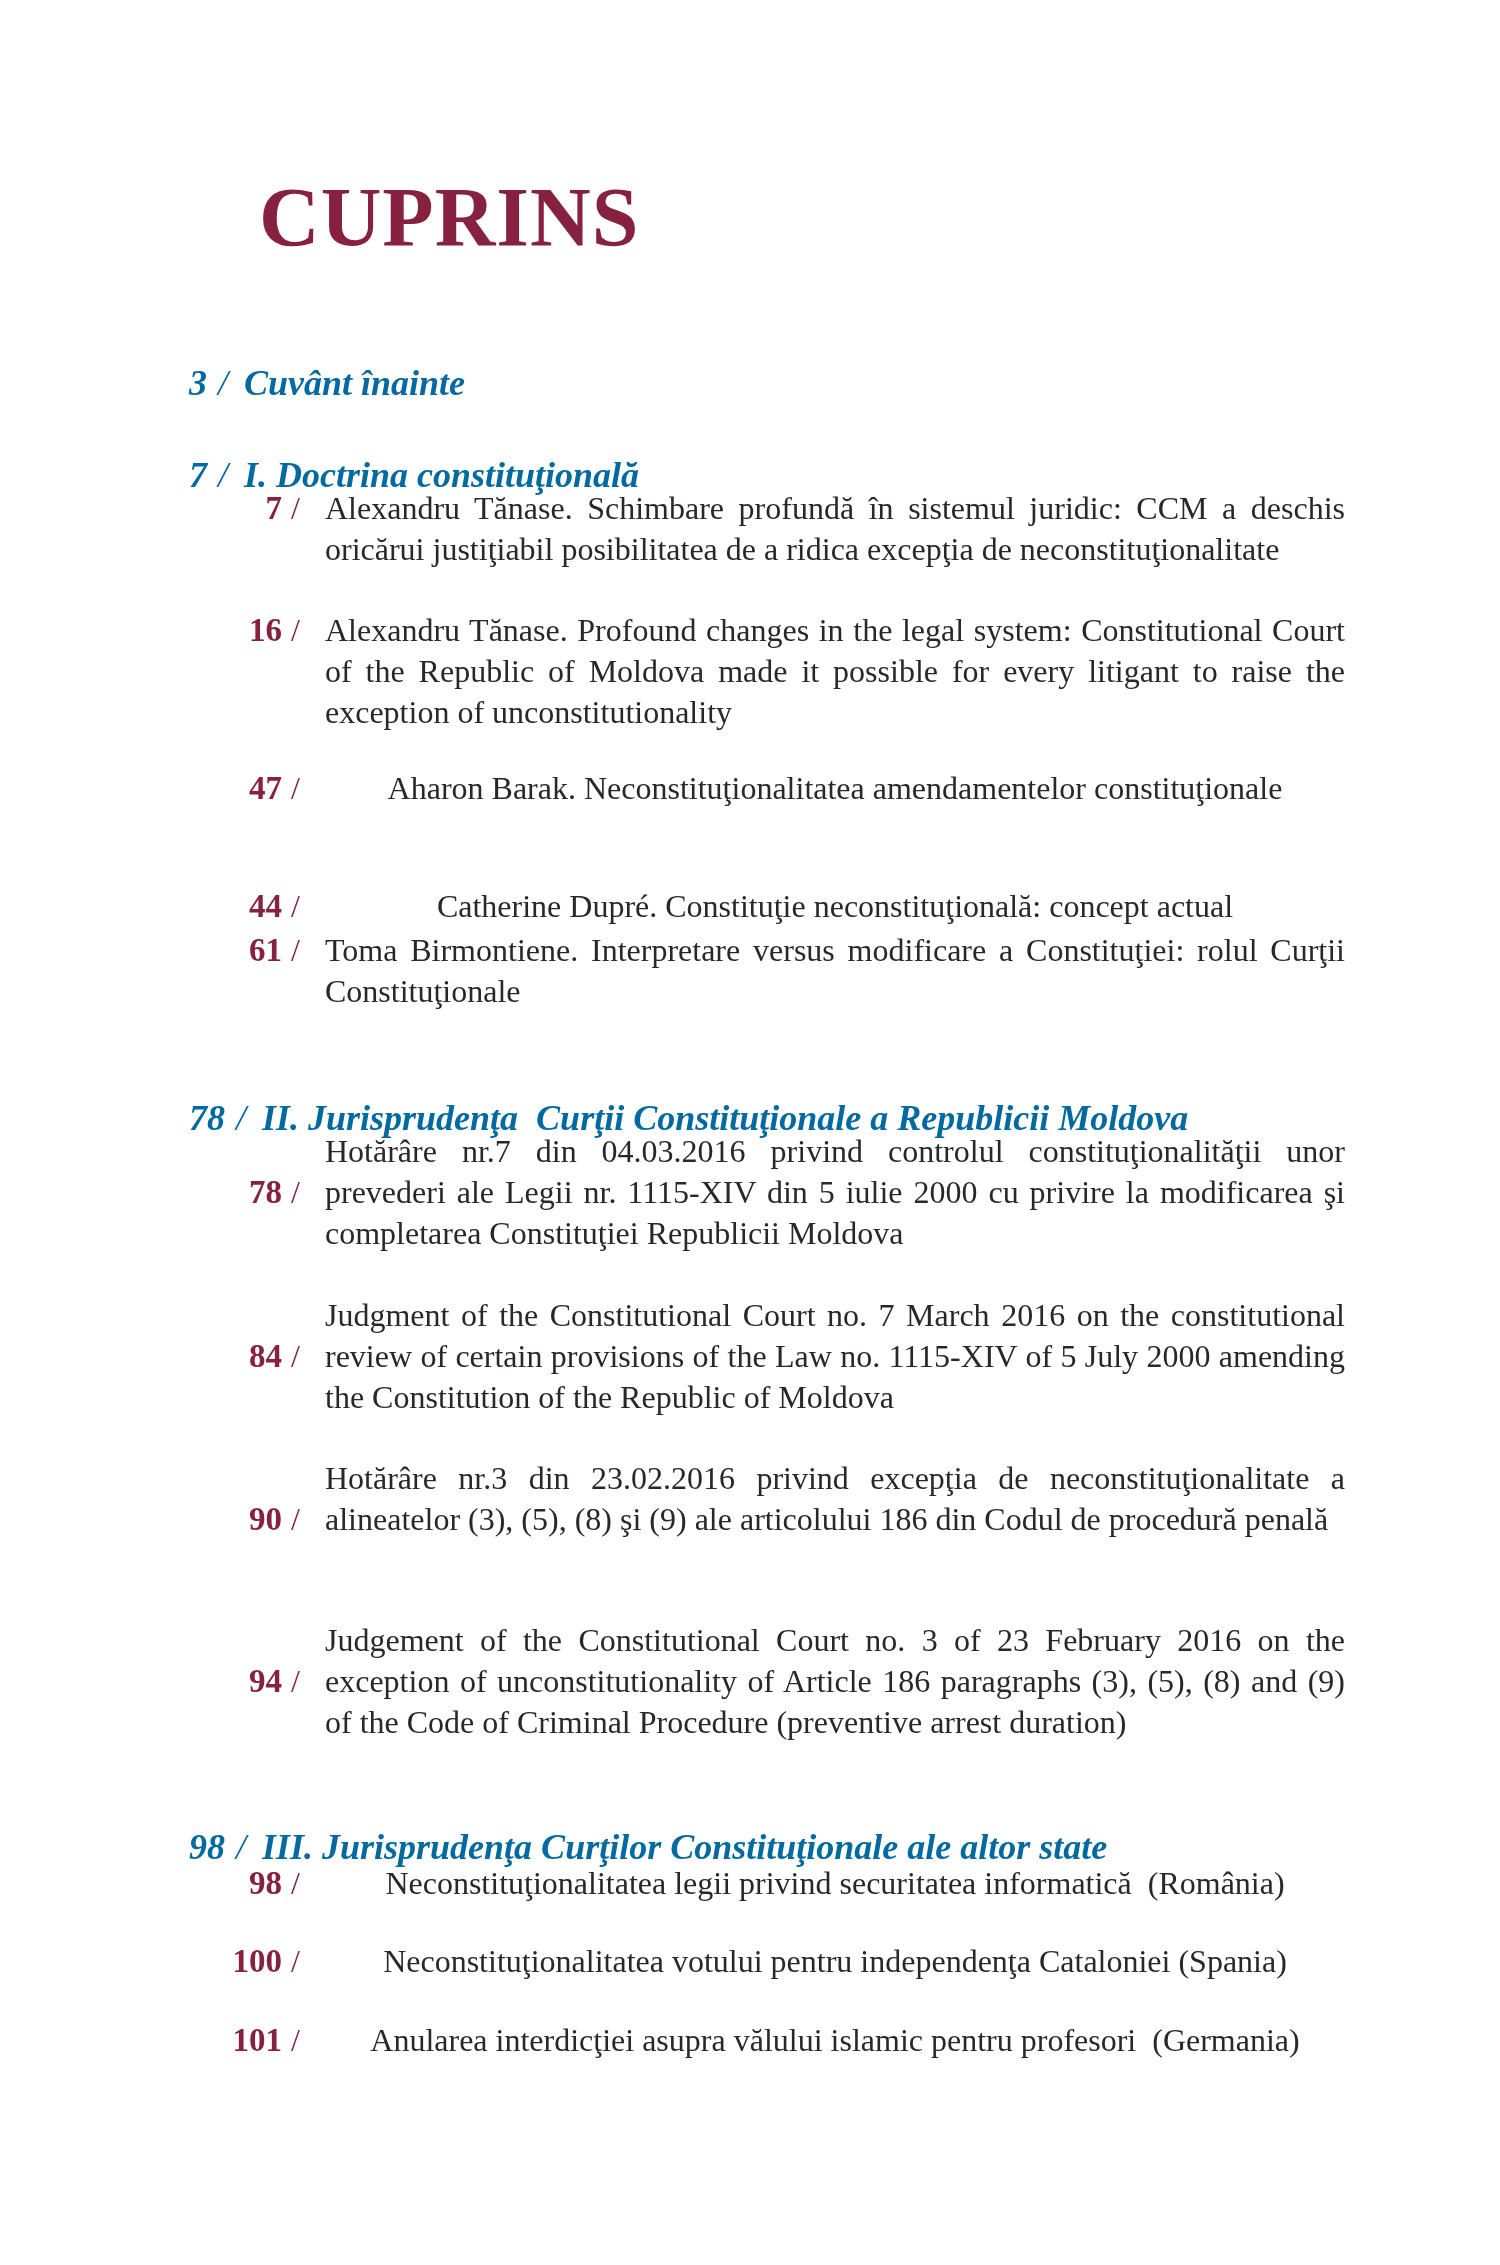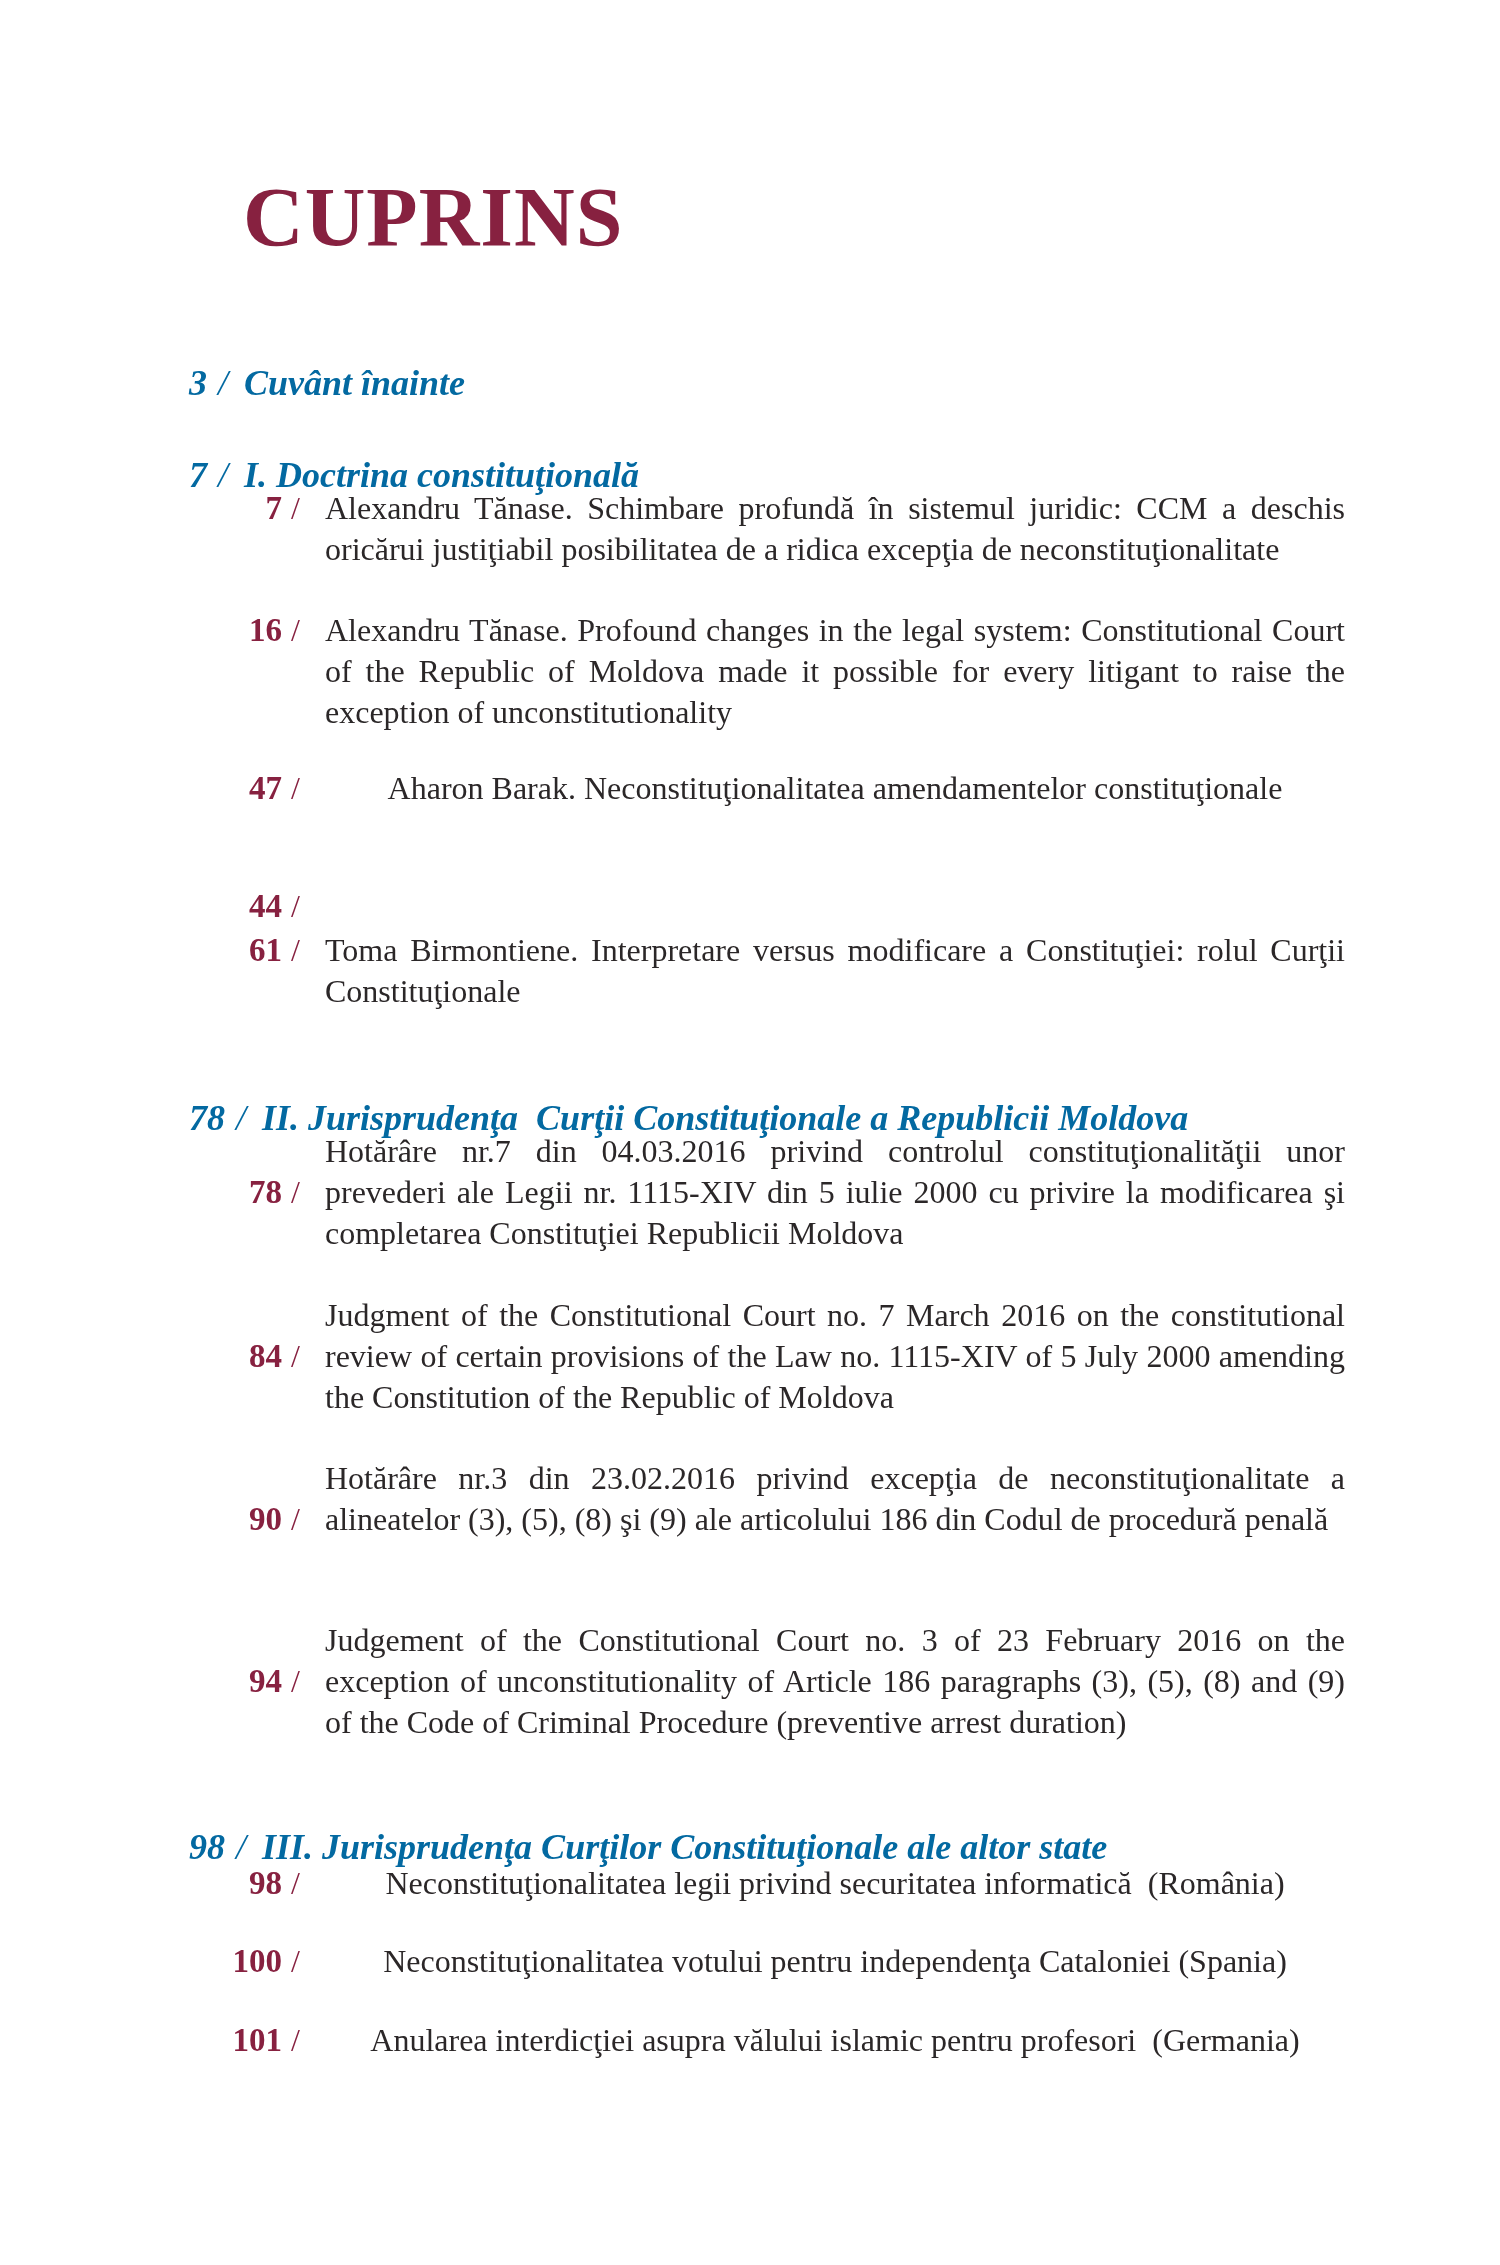--- a/index.html
+++ b/index.html
@@ -10,21 +10,21 @@
   .page {
     position: relative;
     width: 1500px;
     height: 2265px;
     background: #ffffff;
     font-family: "Liberation Serif", serif;
     overflow: hidden;
   }
   .title {
     position: absolute;
-    left: 243px;
+    left: 259px;
     top: 172px;
     margin: 0;
     font-size: 84px;
     font-weight: 700;
     letter-spacing: 1px;
     color: #872140;
     line-height: 1.1;
   }
   .row {
     position: absolute;
@@ -99,20 +99,21 @@
     <div class="etext just">Alexandru Tănase. Profound changes in the legal system: Constitutional Court of the Republic of Moldova made it possible for every litigant to raise the exception of unconstitutionality</div>
   </div>
 
   <div class="row entry" style="top:768px">
     <div class="numcell"><span>47</span><span class="esep">/</span></div>
     <div class="etext single">Aharon Barak. Neconstituţionalitatea amendamentelor constituţionale</div>
   </div>
 
   <div class="row entry" style="top:886px">
     <div class="numcell"><span>44</span><span class="esep">/</span></div>
+    <div class="etext single">Catherine Dupré. Constituţie neconstituţională: concept actual</div>
   </div>
 
   <div class="row entry" style="top:930px">
     <div class="numcell"><span>61</span><span class="esep">/</span></div>
     <div class="etext just">Toma Birmontiene. Interpretare versus modificare a Constituţiei: rolul Curţii Constituţionale</div>
   </div>
 
   <div class="row heading" style="top:1049px">
     <span class="hnum">78</span><span class="hsep">/</span><span class="htext">II. Jurisprudenţa  Curţii Constituţionale a Republicii Moldova</span>
   </div>

